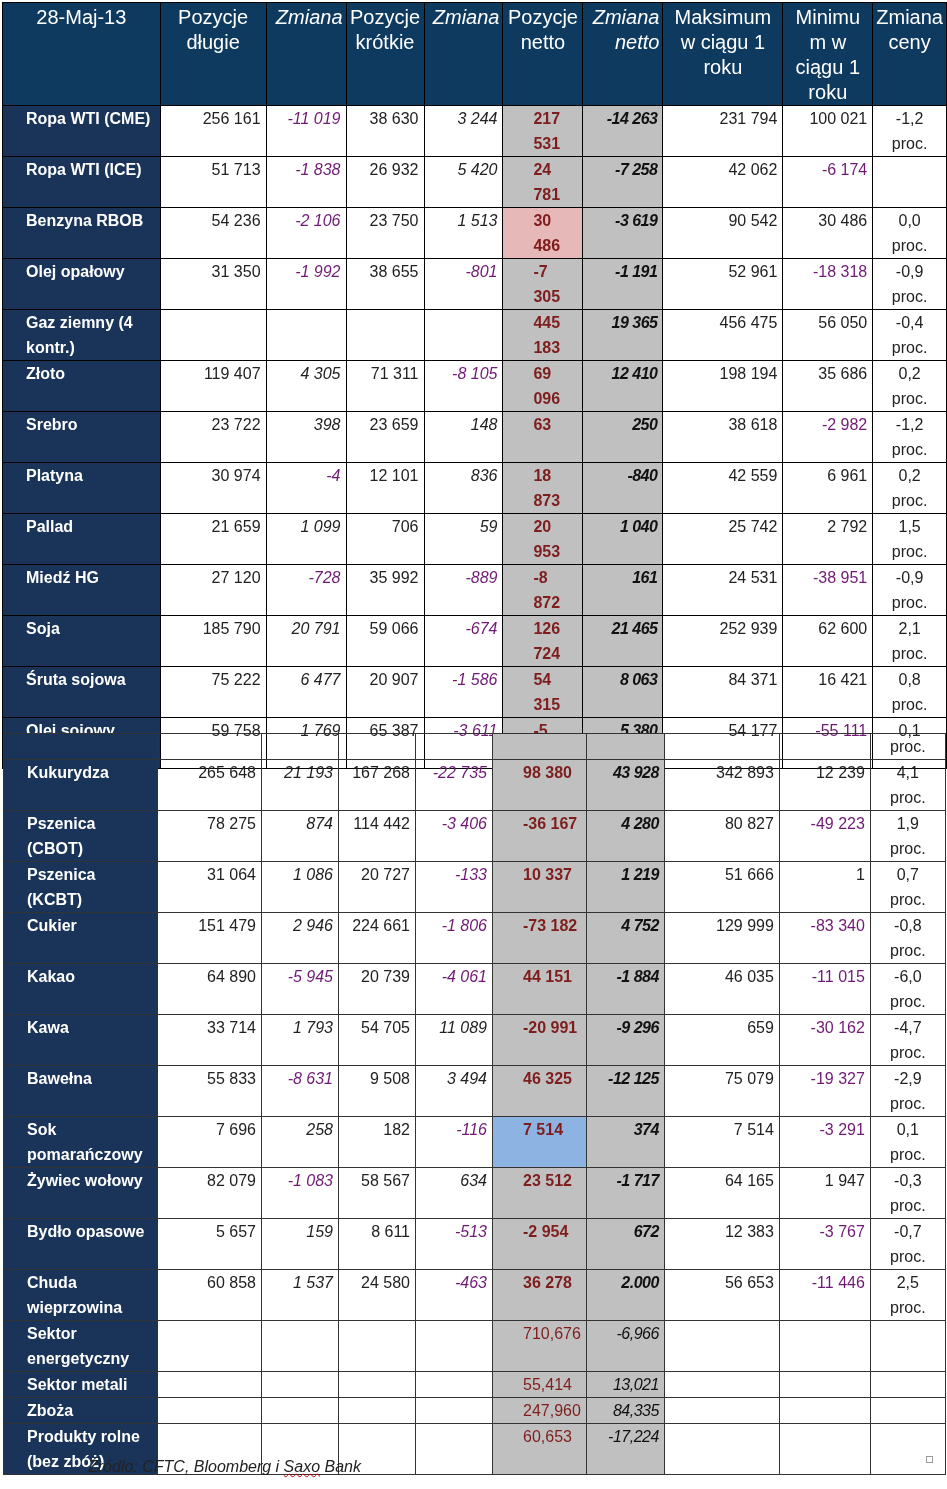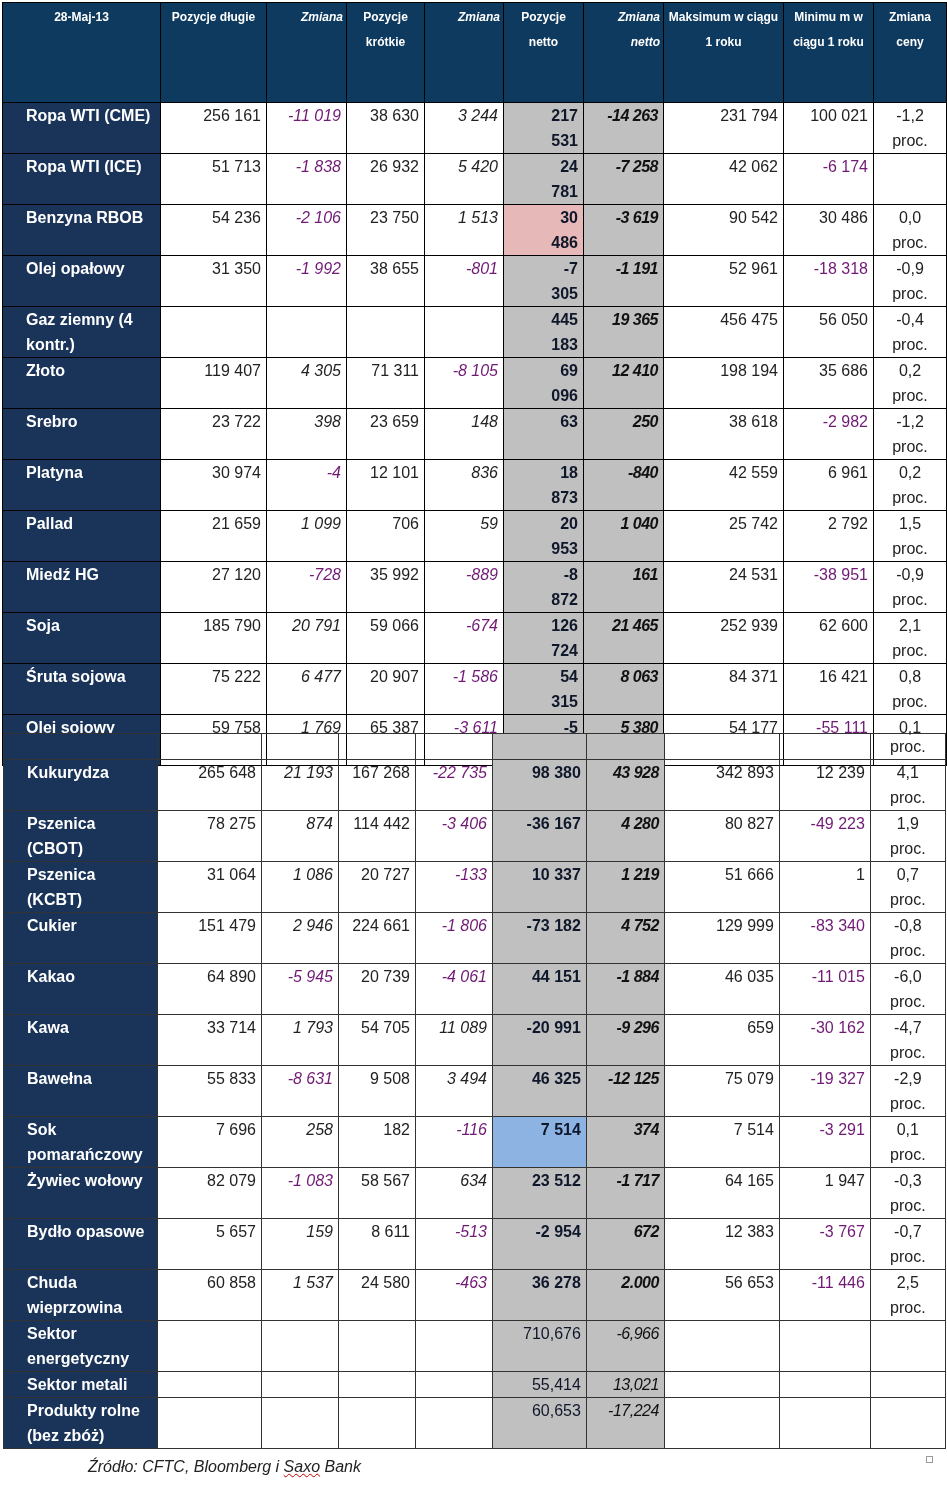--- a/index.html
+++ b/index.html
@@ -4,27 +4,27 @@
 <style>
   html, body { margin:0; padding:0; background:#ffffff; }
   body { width:947px; height:1489px; position:relative; overflow:hidden;
          font-family:"Liberation Sans", "DejaVu Sans", sans-serif; color:#222; }
   table { border-collapse:collapse; position:absolute; table-layout:fixed; }
   td, th { border:1px solid #000; padding:0 5px; font-size:16px; line-height:25px;
            vertical-align:top; overflow:hidden; white-space:normal; }
   #t1 { left:2px; top:2px; }
   #t2 { left:3px; top:733px; }
   #t2 td { border-color:#333; }
-  th { background:#0e3a5f; color:#fff; font-weight:bold; text-align:center;
-       font-size:12px; line-height:25px; padding:2px 3px 0; }
+  th { background:#0e3a5f; color:#fff; font-weight:normal; text-align:center;
+       font-size:20px; line-height:25px; padding:2px 3px 0; }
   th.it { font-style:italic;text-align:right; }
   td.name { background:#1a3459; color:#fff; font-weight:bold; text-align:left; padding-left:23px; }
   td.num { text-align:right; }
   td.chg { text-align:right; font-style:italic; }
-  td.net { background:#c0c0c0; text-align:right; font-weight:bold; color:#0f172a;padding-left:30px; }
+  td.net { background:#c0c0c0; font-weight:bold; color:#7f1d1d;padding-left:30px; }
   td.netchg { background:#c0c0c0; text-align:right; font-weight:bold; font-style:italic; color:#111; letter-spacing:-0.5px; }
   td.net.plain { font-weight:normal; }
   td.netchg.plain { font-weight:normal; }
   td.pct { text-align:center; }
   td.pink { background:#e6b8b7; }
   td.blue { background:#8db3e2; }
   .neg { color:#701a75; }
   #source { position:absolute; left:88px; top:1458px; font-style:italic; font-size:16px; color:#222; }
   #source .wavy { text-decoration:underline wavy #c00000; text-decoration-thickness:1px; }
   #resize-handle { position:absolute; left:926px; top:1456px; width:5px; height:5px; border:1px solid #999; background:#fff; }
@@ -394,20 +394,32 @@
         <td class=""></td>
         <td class=""></td>
         <td class=""></td>
         <td class=""></td>
         <td class="net plain">55,414</td>
         <td class="netchg plain">13,021</td>
         <td class=""></td>
         <td class=""></td>
         <td class=""></td>
       </tr>
+      <tr style="height: 25px;">
+        <td class="name">Zboża</td>
+        <td class=""></td>
+        <td class=""></td>
+        <td class=""></td>
+        <td class=""></td>
+        <td class="net plain">247,960</td>
+        <td class="netchg plain">84,335</td>
+        <td class=""></td>
+        <td class=""></td>
+        <td class=""></td>
+      </tr>
       <tr style="height: 50px;">
         <td class="name">Produkty rolne (bez zbóż)</td>
         <td class=""></td>
         <td class=""></td>
         <td class=""></td>
         <td class=""></td>
         <td class="net plain">60,653</td>
         <td class="netchg plain neg">-17,224</td>
         <td class=""></td>
         <td class=""></td>

